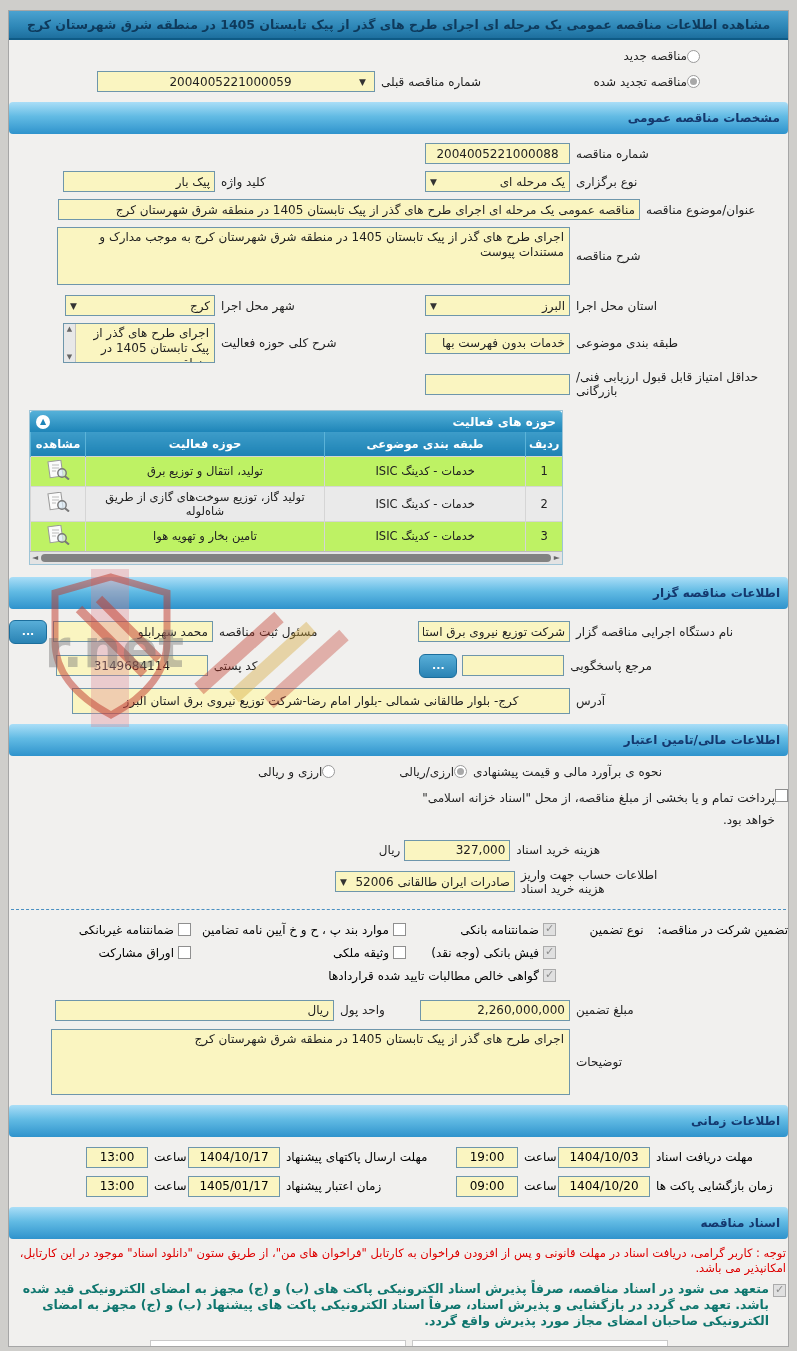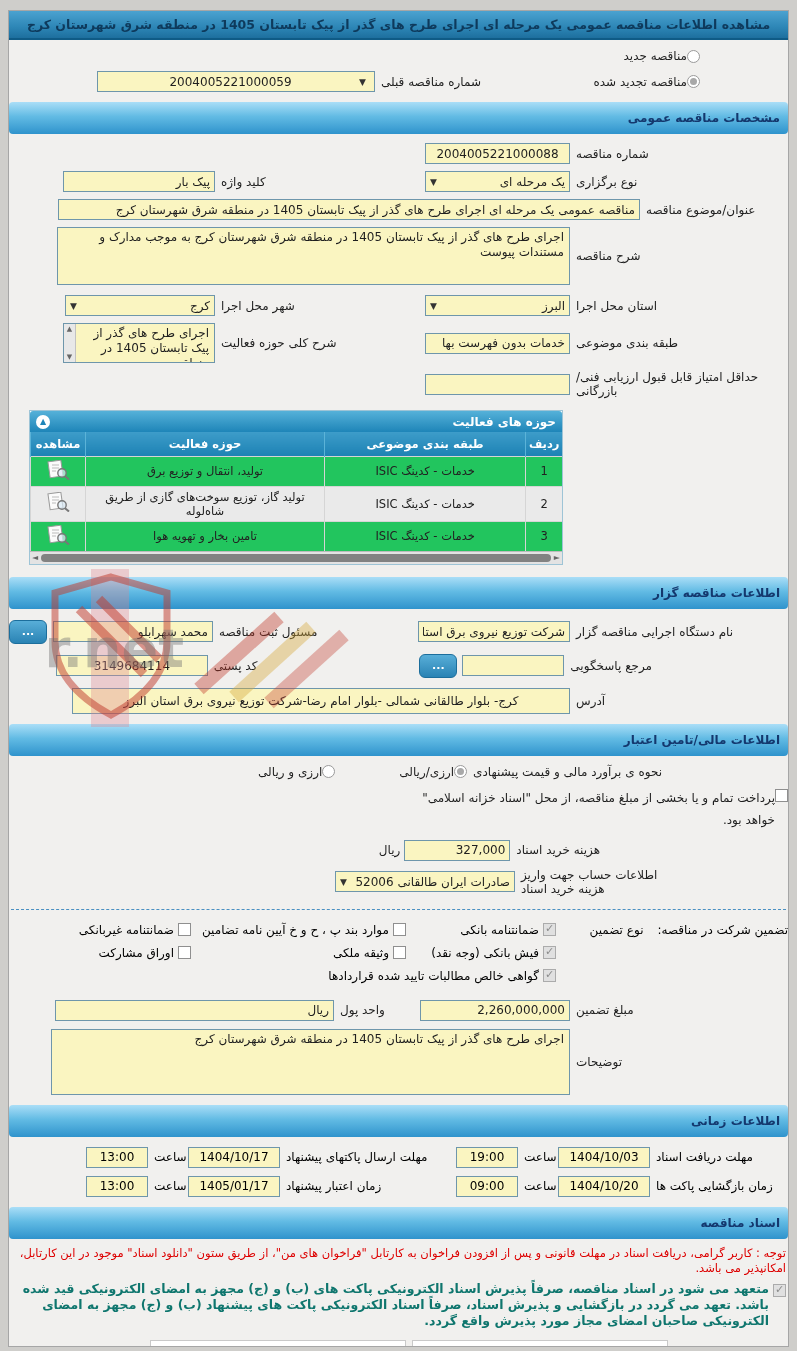--- a/index.html
+++ b/index.html
@@ -45,21 +45,21 @@
   
   .tblwrap { width:534px; margin:12px 225px 0 0; border:1px solid #9ec4d6; background:#fff; }
   .tbl-title { height:21px; background:linear-gradient(#55b1d9,#1e85b8); display:flex; align-items:center;
     color:#fff; font-weight:bold; font-size:12px; padding:0 6px; border-radius:3px 3px 0 0; }
   .collapse { margin-right:auto; width:14px; height:14px; background:#fff; border-radius:50%; color:#1e85b8;
     font-size:8px; display:flex; align-items:center; justify-content:center; }
   .tbl { width:100%; border-collapse:collapse; font-size:11.5px; table-layout:fixed; }
   .tbl th { background:linear-gradient(#3d9cc9,#1d82b4); color:#fff; font-weight:bold; height:24px;
     border-left:1px solid #5bb3d8; }
   .tbl td { border-left:1px solid #d5d5d5; border-top:1px solid #d5d5d5; padding:3px 5px; color:#222; text-align:center; }
-  .tbl tr.odd td { background:#22c55e; } .tbl tr.even td { background:#eaeaea; }
+  .tbl tr.odd td { background:#bef264; } .tbl tr.even td { background:#eaeaea; }
   .hscroll { height:13px; background:#e3e3e3; border-top:1px solid #bbb; display:flex; align-items:center; padding:0 2px; }
   .hscroll .thumb { flex:1; height:8px; background:#828282; border-radius:5px; margin:0 3px; }
   .hscroll .sarr { font-size:8px; color:#666; }
 
   
   .tender-wrap { position:relative; }
   .watermark { position:absolute; top:-8px; left:40px; width:700px; height:158px; pointer-events:none; z-index:40; }
 
   
   .dashes { border:none; border-top:1px dashed #4a90c2; margin:13px 2px; }

